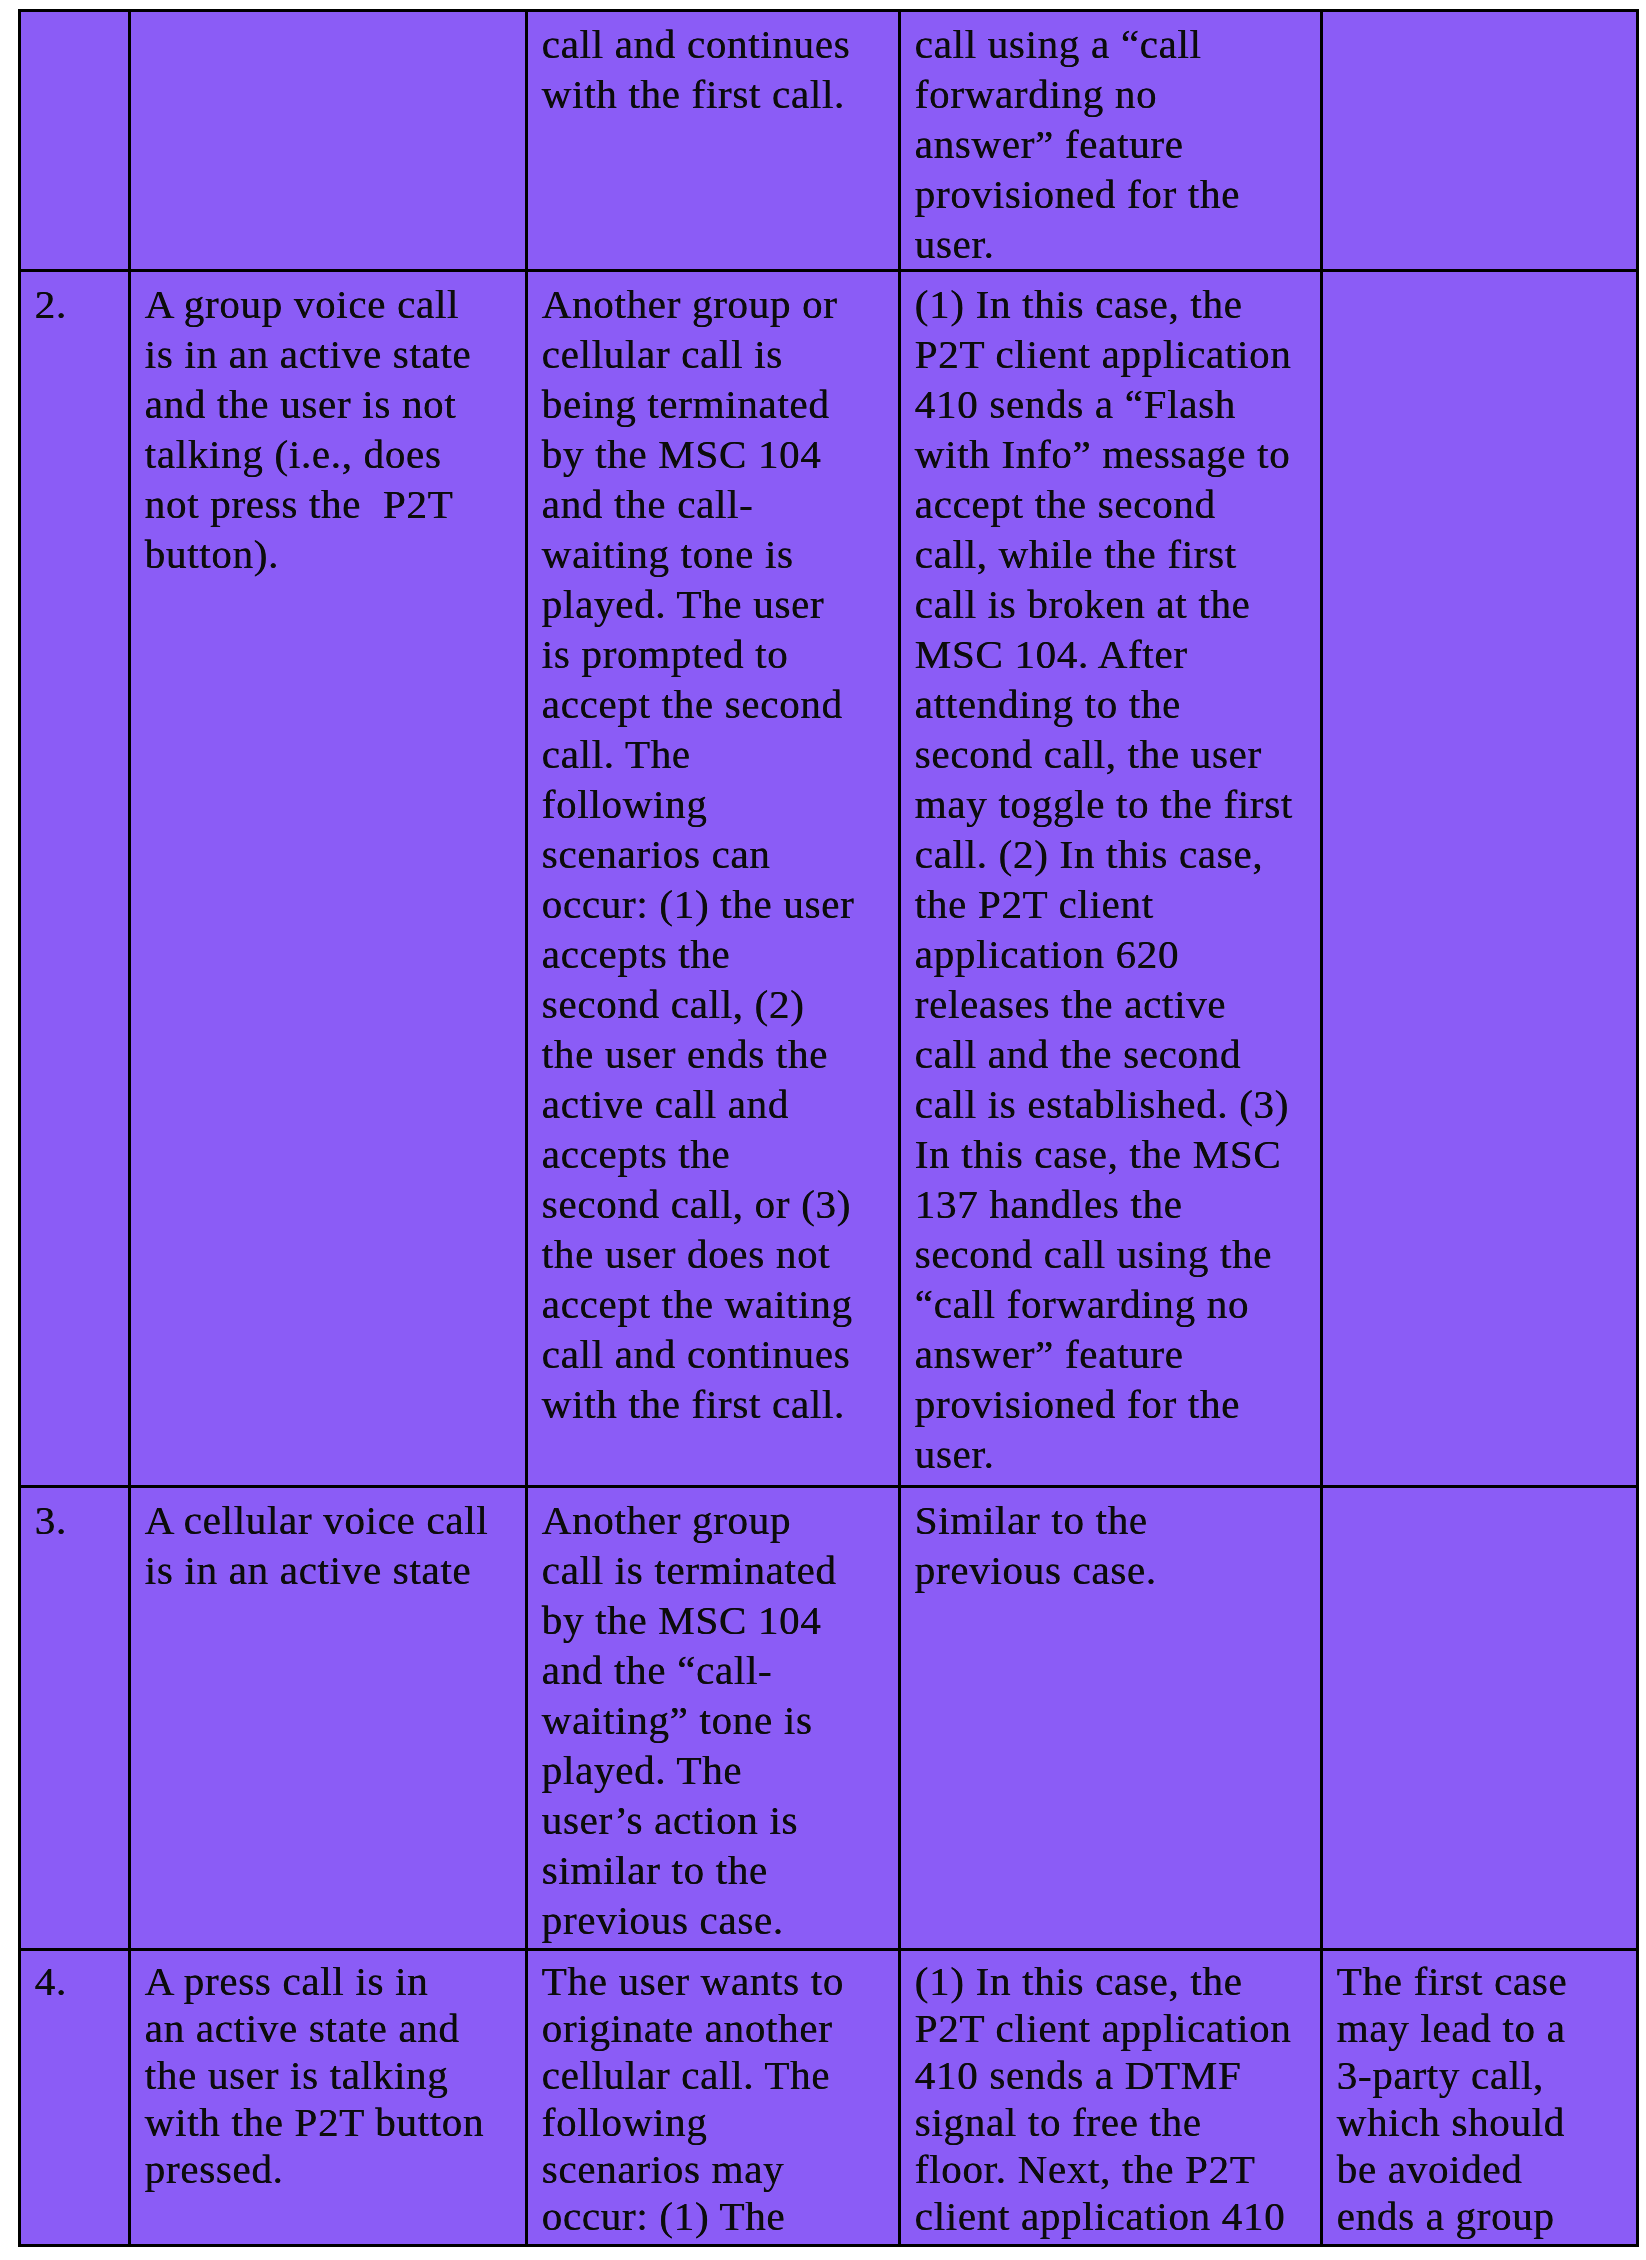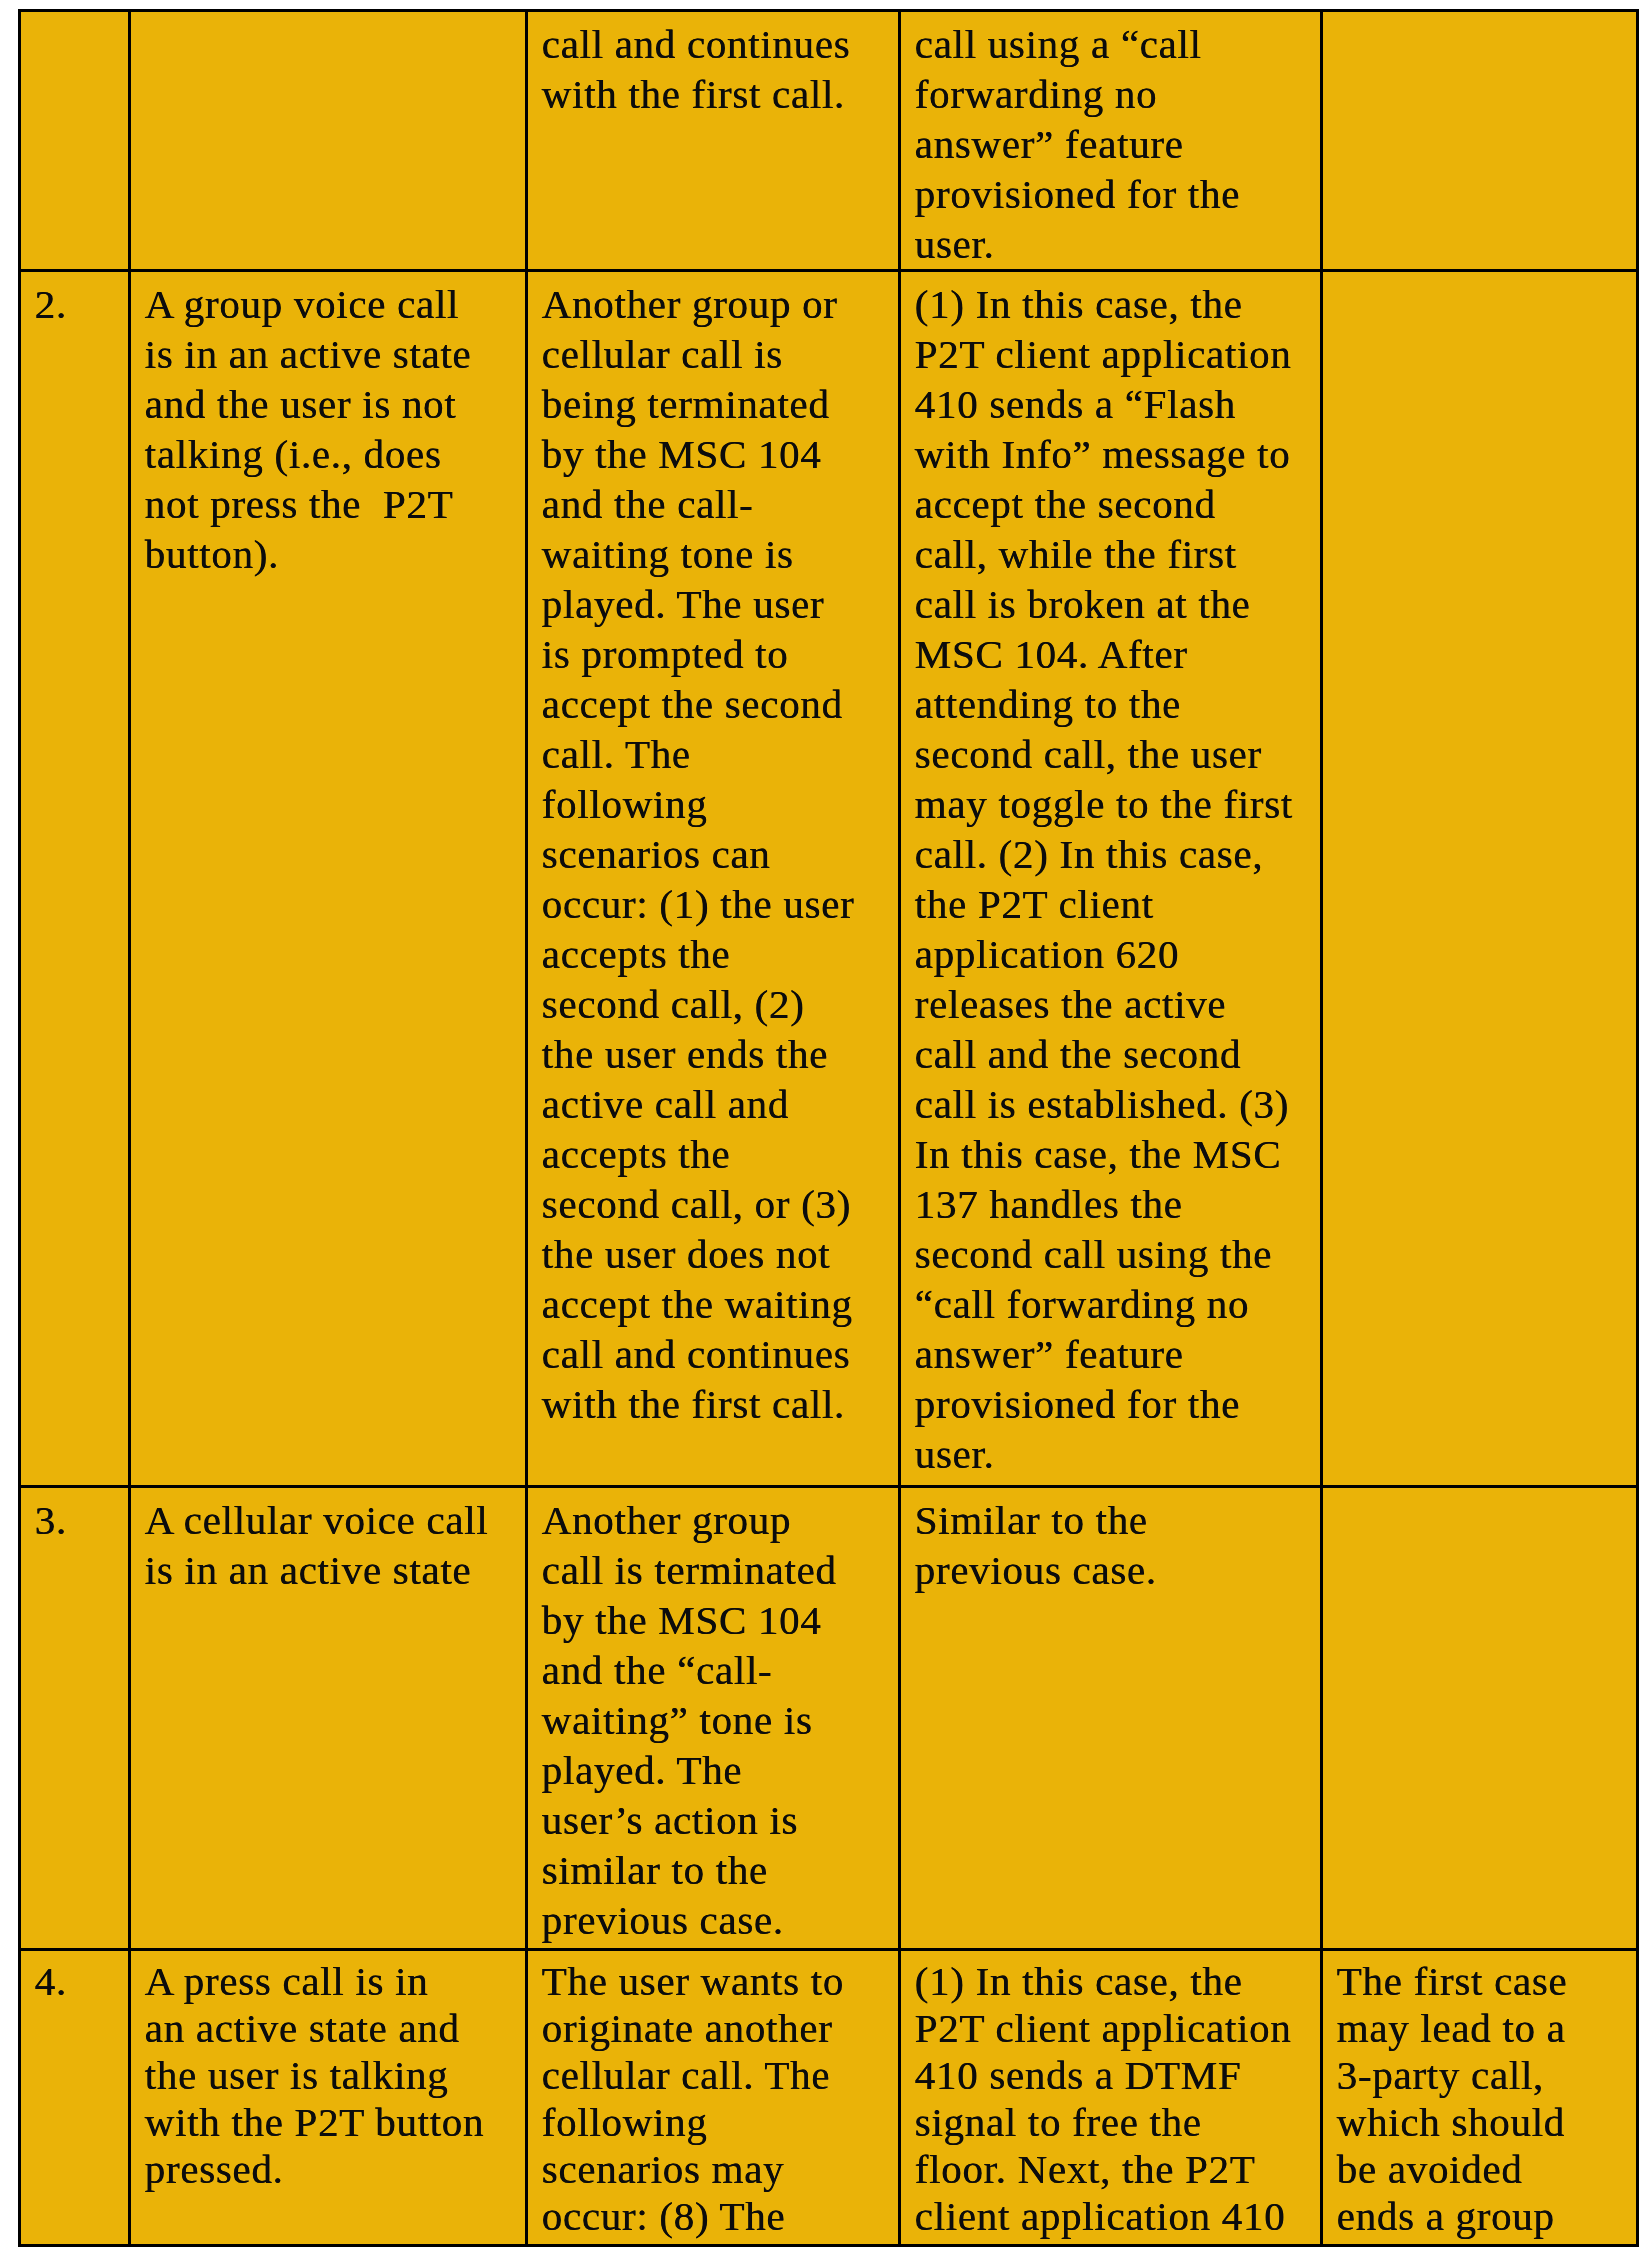--- a/index.html
+++ b/index.html
@@ -23,21 +23,21 @@
   col.c0 { width: 110px; }
   col.c1 { width: 397px; }
   col.c2 { width: 373px; }
   col.c3 { width: 422px; }
   col.c4 { width: 316px; }
   td.cell {
     border: 3.5px solid #000000;
     vertical-align: top;
     padding: 7px 3.5px 0 14px;
     overflow: hidden;
-    background: #eab308;
+    background: #8b5cf6;
   }
   tr.r0 { height: 256px; }
   tr.r1 { height: 1216px; }
   tr.r2 { height: 463px; }
   tr.r3 { height: 296px; }
   .line {
     white-space: pre;
     font-size: 41px;
     line-height: 50px;
     letter-spacing: 0.7px;
@@ -174,21 +174,21 @@
             <div class="line">the user is talking</div>
             <div class="line">with the P2T button</div>
             <div class="line">pressed.</div>
           </td>
           <td class="cell c2">
             <div class="line">The user wants to</div>
             <div class="line">originate another</div>
             <div class="line">cellular call. The</div>
             <div class="line">following</div>
             <div class="line">scenarios may</div>
-            <div class="line">occur: (8) The</div>
+            <div class="line">occur: (1) The</div>
           </td>
           <td class="cell c3">
             <div class="line">(1) In this case, the</div>
             <div class="line">P2T client application</div>
             <div class="line">410 sends a DTMF</div>
             <div class="line">signal to free the</div>
             <div class="line">floor. Next, the P2T</div>
             <div class="line">client application 410</div>
           </td>
           <td class="cell c4">

